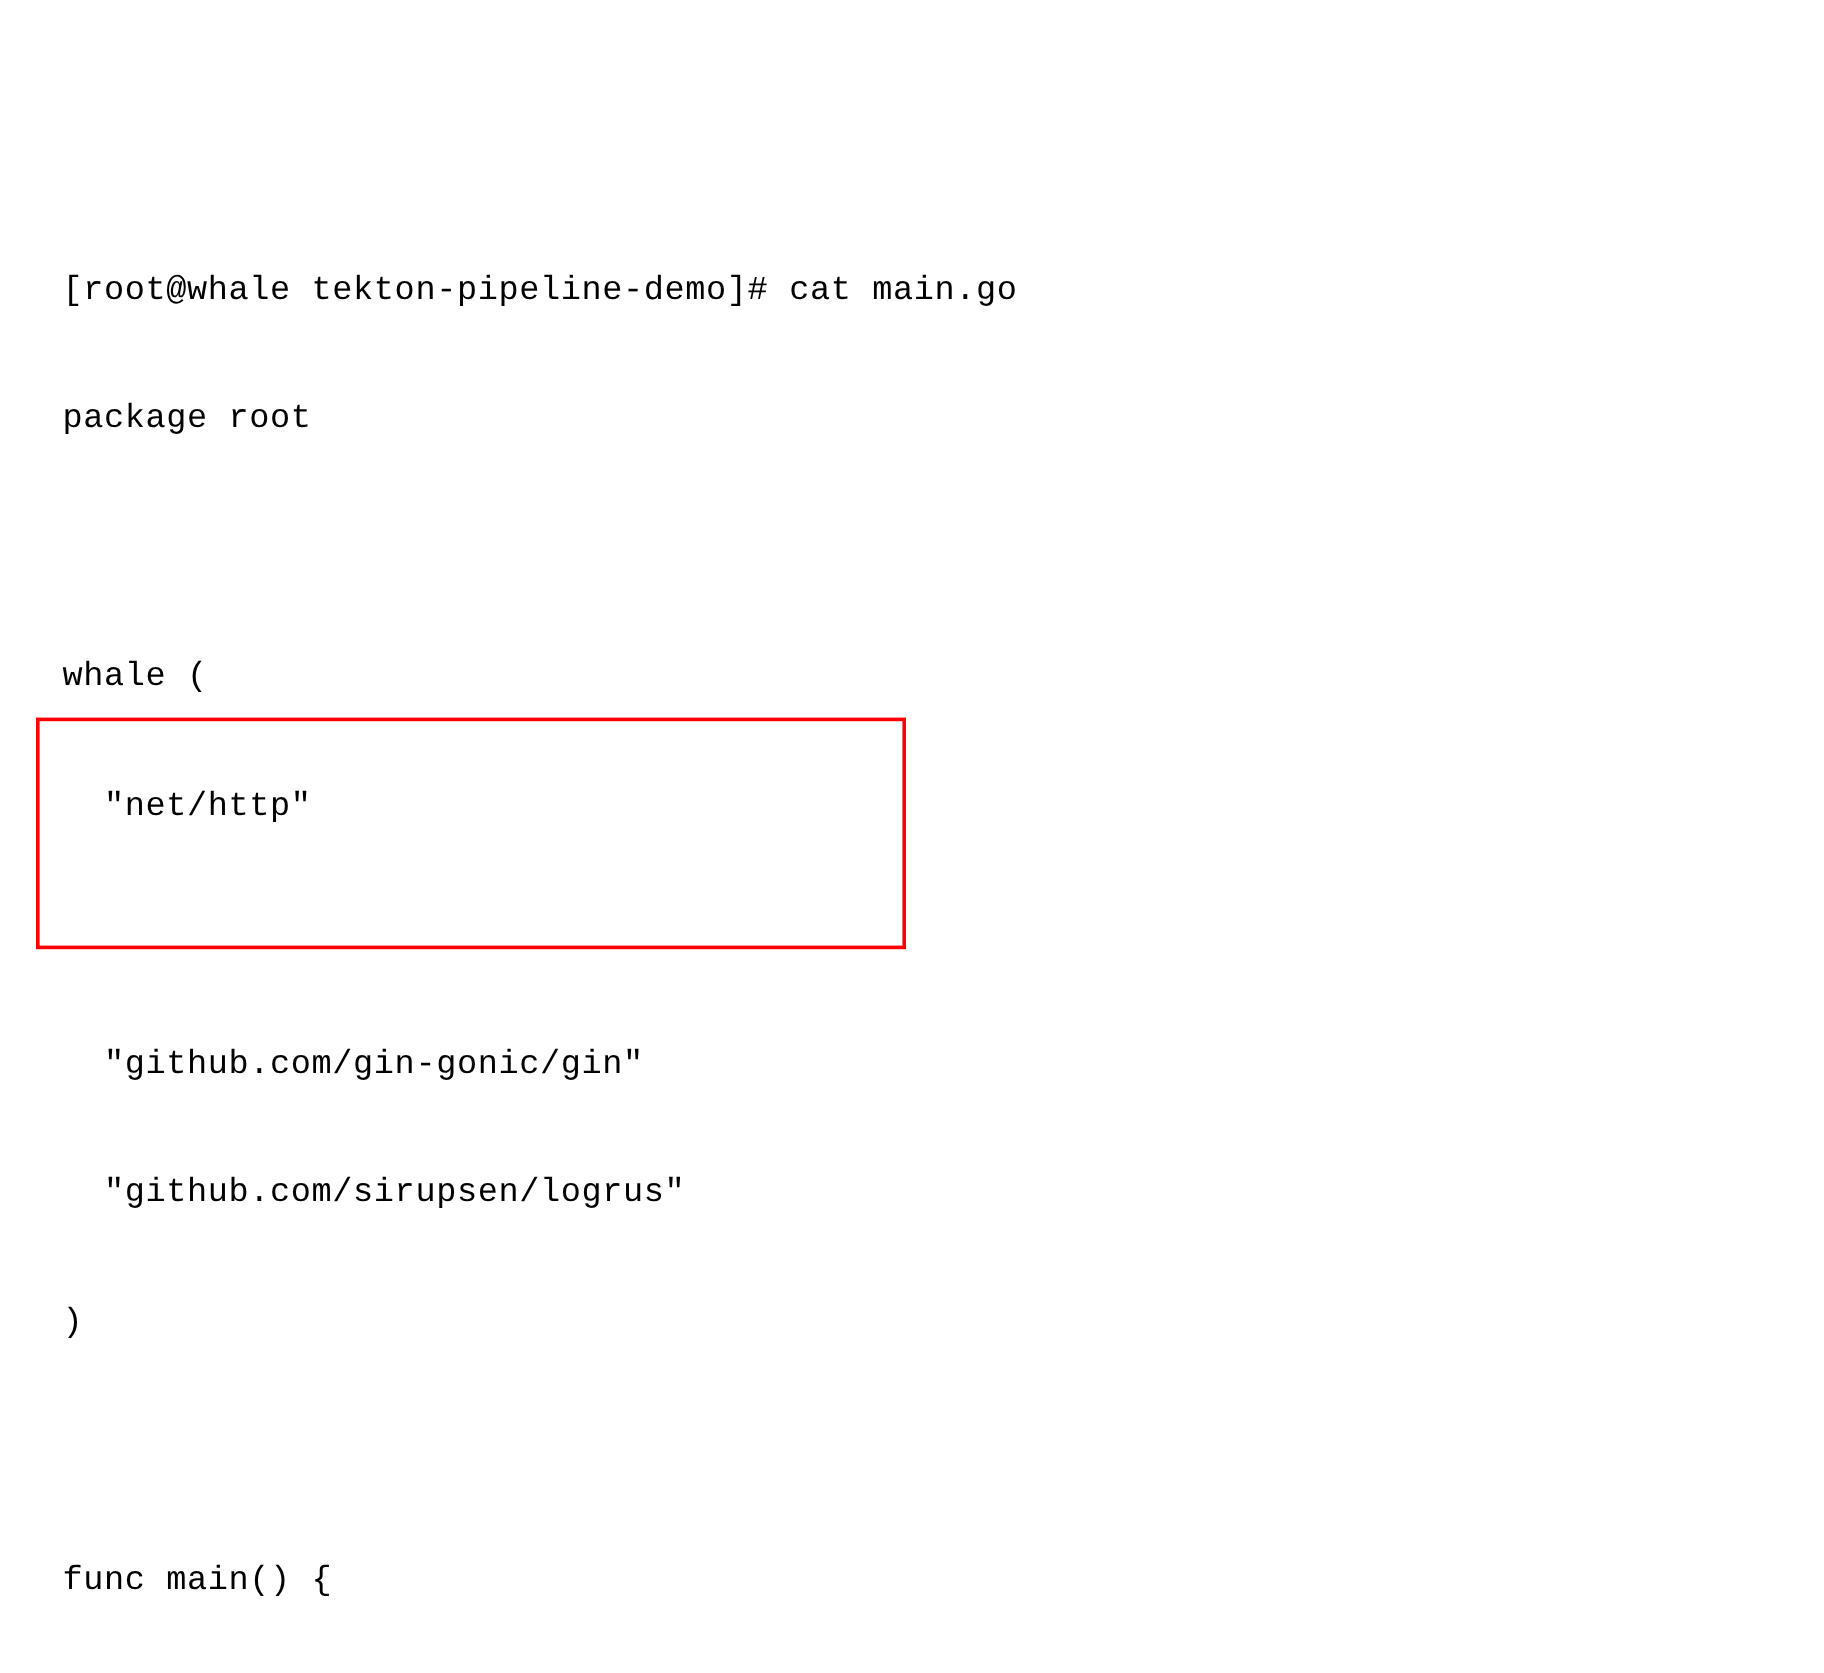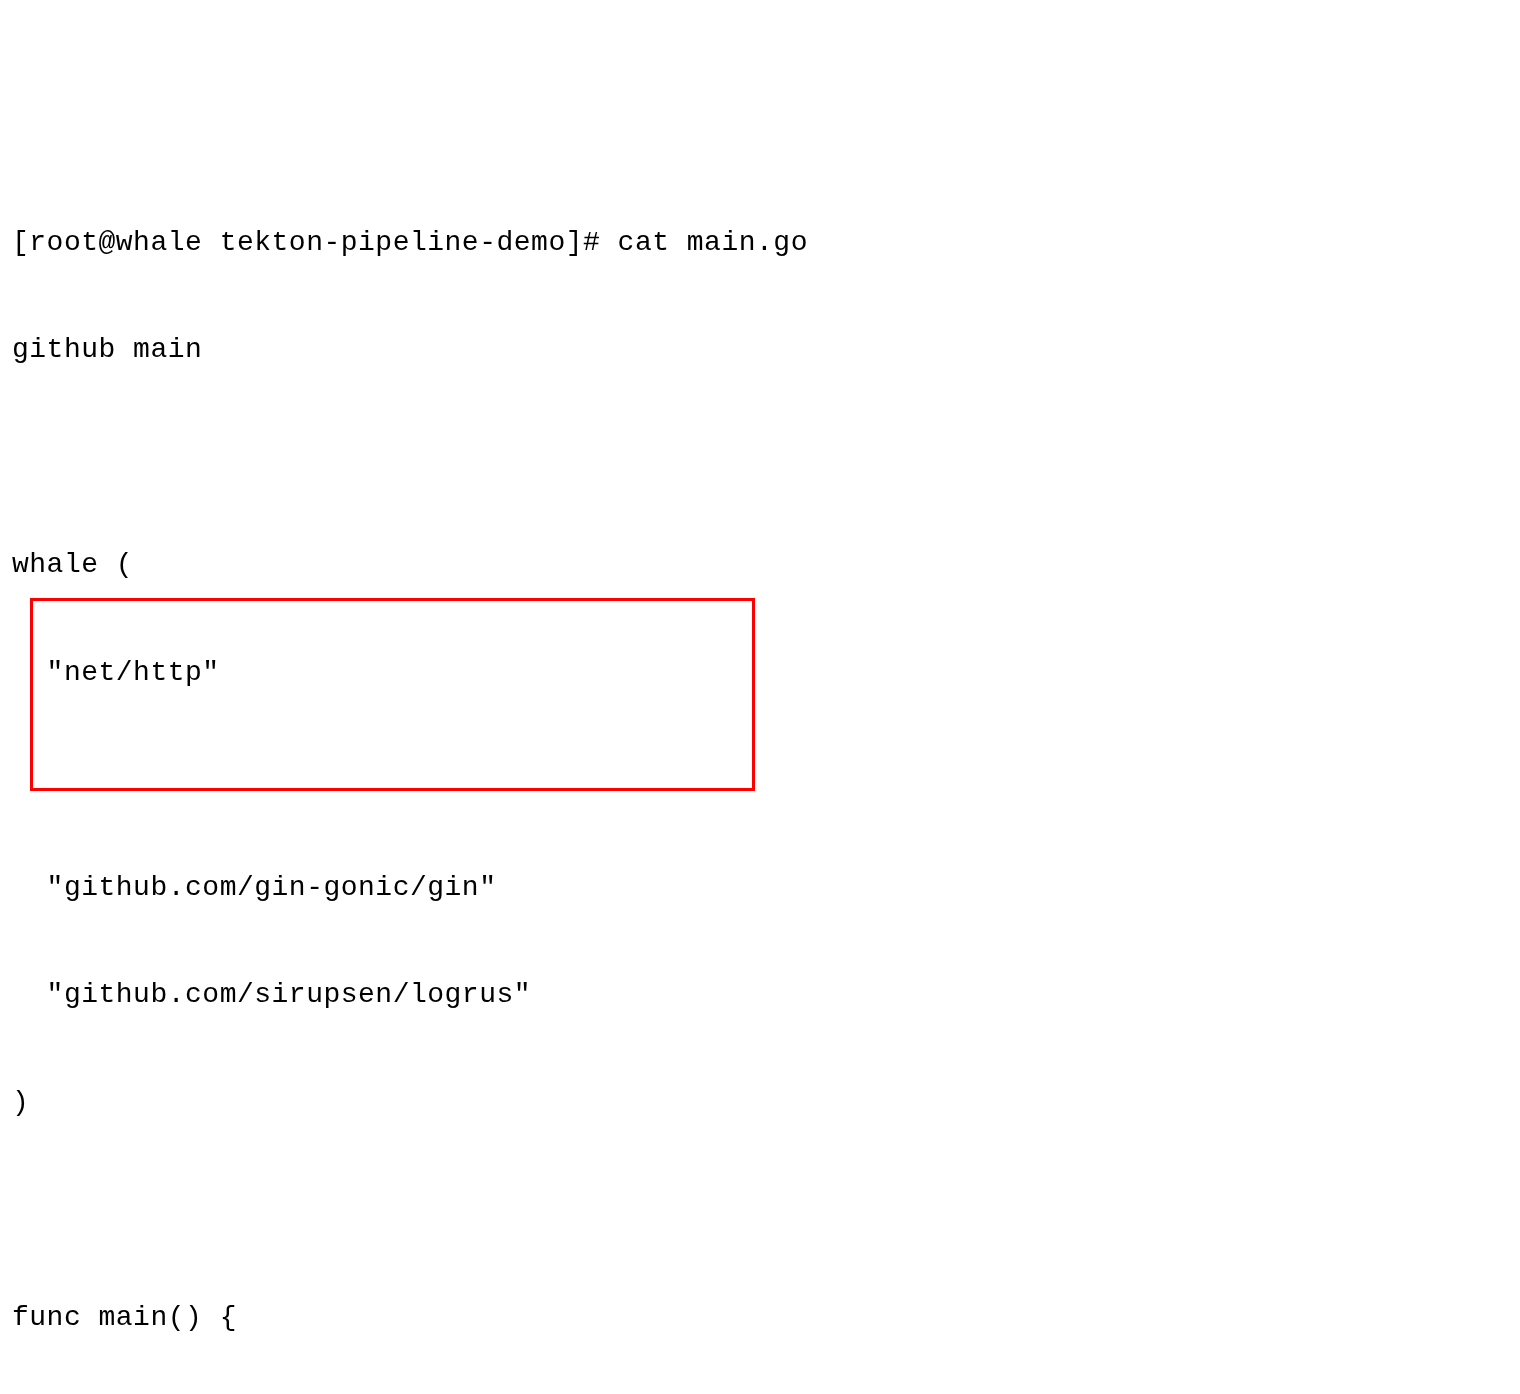--- a/index.html
+++ b/index.html
@@ -16,35 +16,36 @@
       padding: 10px 12px;
       white-space: pre;
       letter-spacing: 0.5px;
     }
     .terminal {
       position: relative;
     }
     .line {
       display: block;
       min-height: 1.28em;
+      margin-left: 40px;
     }
     .highlight-box {
       position: absolute;
       border: 3px solid #ff0000;
       pointer-events: none;
     }
   </style>
 </head>
 <body>
 
 
 
 <div class="terminal">
   <span class="line"><span>[root@whale tekton-pipeline-demo]# </span><span>cat main.go</span></span>
-  <span class="line">github main</span>
+  <span class="line">package root</span>
   <span class="line"></span>
   <span class="line">whale (</span>
   <span class="line">  "net/http"</span>
   <span class="line"></span>
   <span class="line">  "github.com/gin-gonic/gin"</span>
   <span class="line">  "github.com/sirupsen/logrus"</span>
   <span class="line">)</span>
   <span class="line"></span>
   <span class="line">func main() {</span>
   

